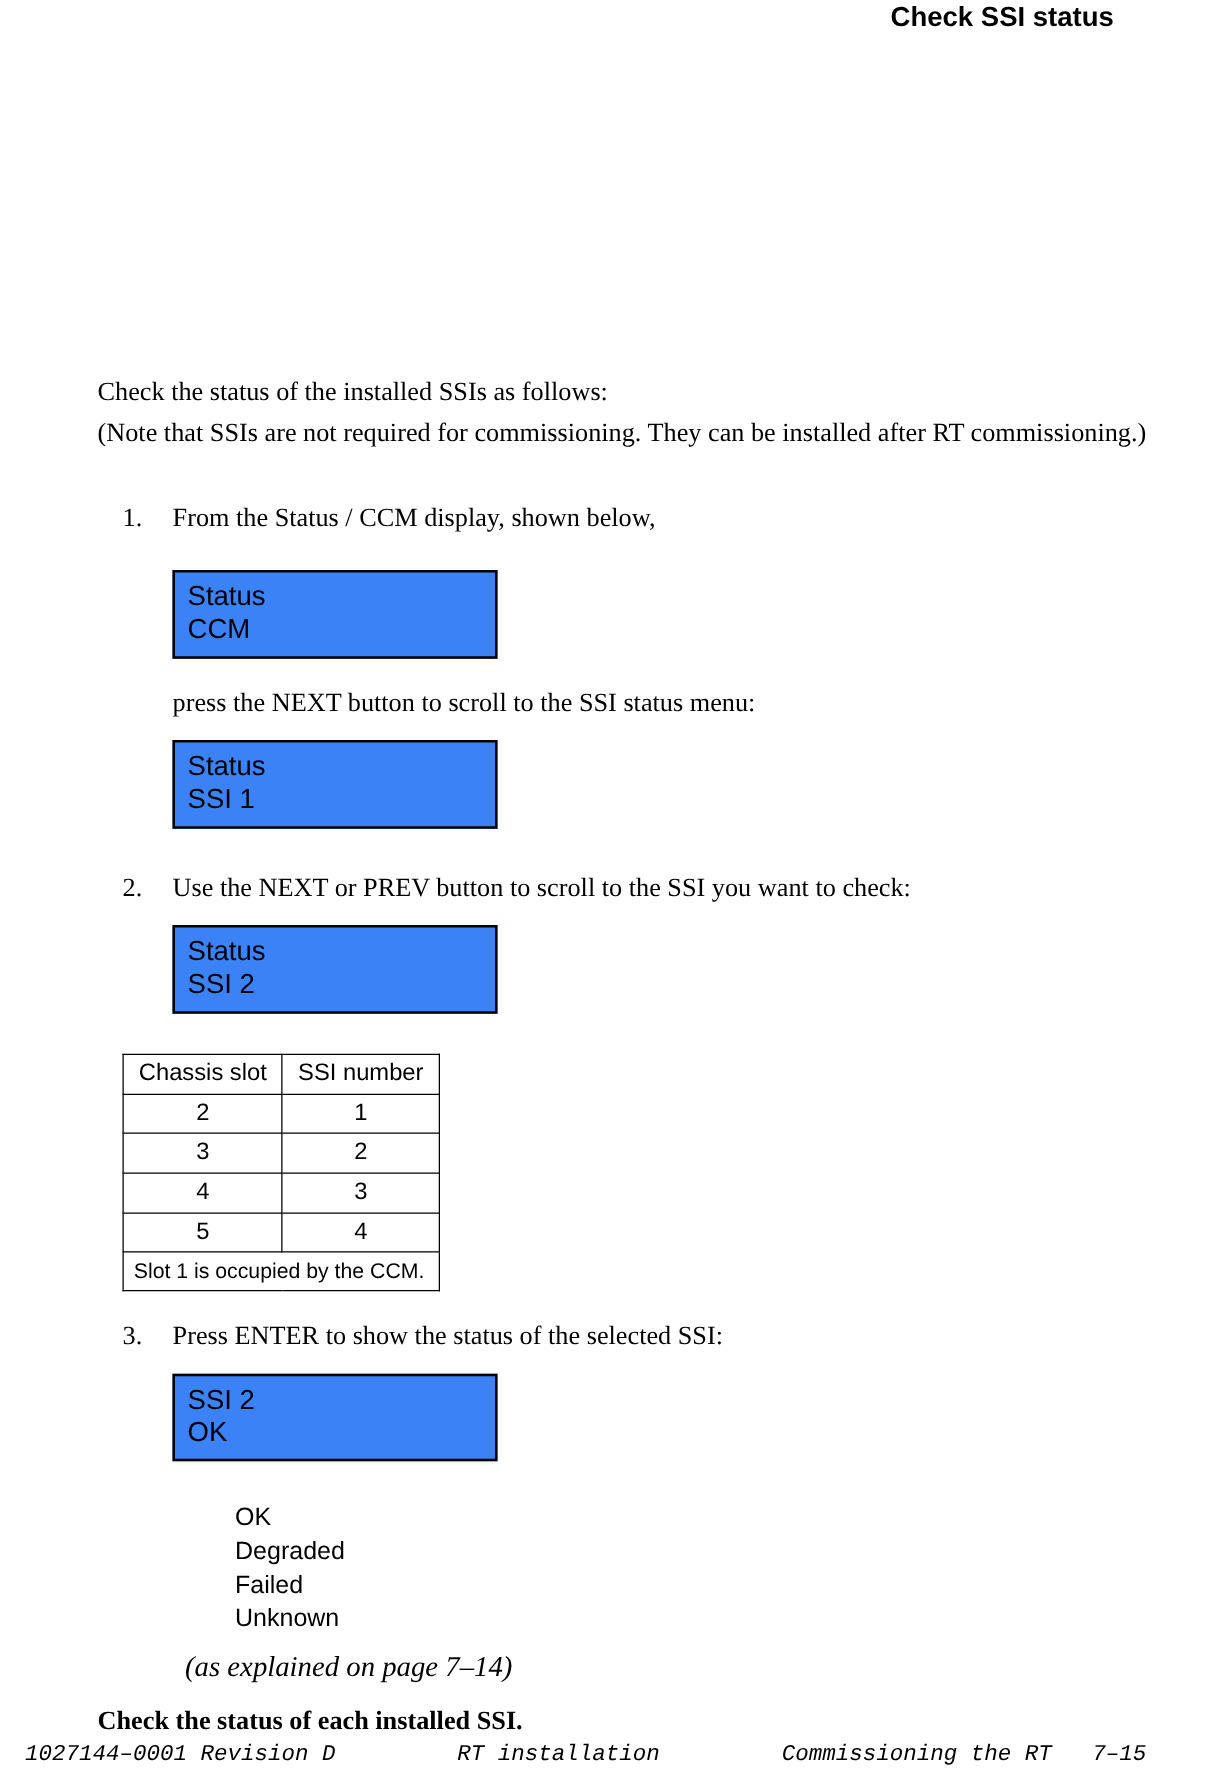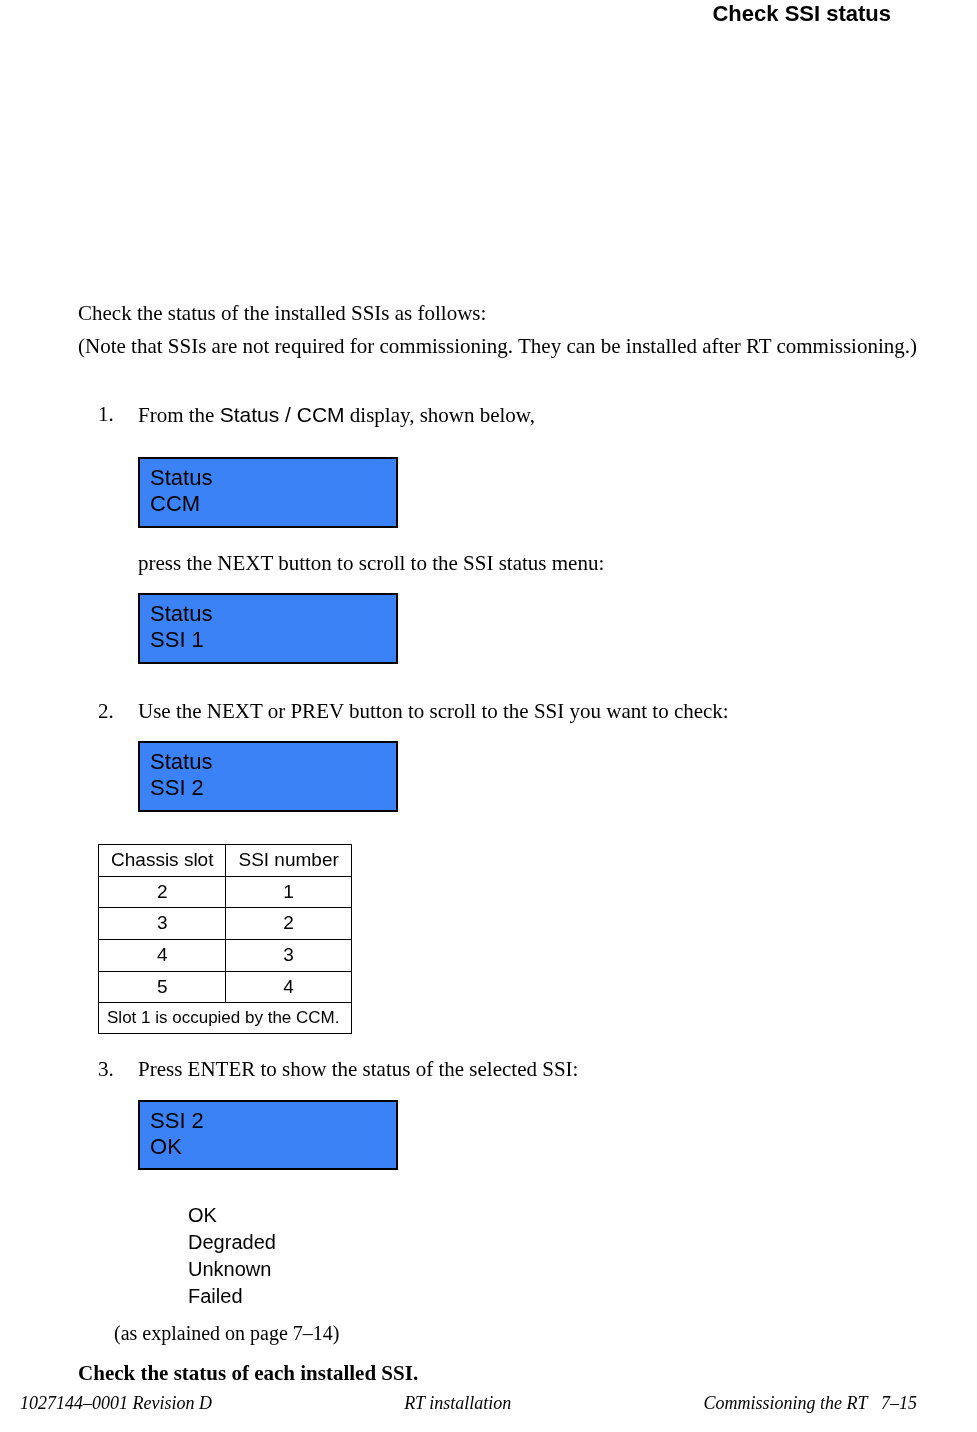--- a/index.html
+++ b/index.html
@@ -95,47 +95,48 @@
     padding: 4px 8px;
   }
 
   .status-list {
     margin-left: 110px;
     font-family: Arial, Helvetica, sans-serif;
     font-size: 20px;
     line-height: 1.35;
   }
   .explain-line {
-    margin-left: 36px;
-    font-size: 20px;
+    margin-left: 70px;
+    font-size: 23px;
+    font-style: italic;
   }
 
   .final-bold {
     font-family: "Times New Roman", Times, serif;
     font-weight: bold;
     font-size: 21px;
     margin-left: 0;
     margin-top: 14px;
   }
 
   .footer {
     position: absolute;
     left: 0;
     right: 0;
     bottom: 18px;
     display: flex;
     justify-content: space-between;
     font-style: italic;
-    font-family: Liberation Serif, serif;
+    font-family: Liberation Mono, monospace;
     font-size: 18px;
     padding: 0 60px 0 20px;
   }
   .footer .pg-num { font-style: italic; }
 
-  .sans { font-family: Liberation Sans, sans-serif; }
+  .sans { font-family: Liberation Serif, serif; }
 </style>
 </head>
 <body>
 
 <div class="page">
   <div class="two-col">
     <div class="side-heading">Check SSI status</div>
     <div class="main">
 
       <p>Check the status of the installed SSIs as follows:</p>
@@ -221,22 +222,22 @@
         <span class="lcdline">SSI 2</span>
         <span class="lcdline">OK</span>
       </div>
       <div class="gap-med"></div>
 
 
       <div class="gap-small"></div>
       <div class="status-list">
         <div>OK</div>
         <div>Degraded</div>
+        <div>Failed</div>
         <div>Unknown</div>
-        <div>Failed</div>
       </div>
       <div class="gap-small"></div>
       <div class="explain-line">(as explained on page 7–14)</div>
 
       <div class="final-bold">Check the status of each installed SSI.</div>
 
     </div>
   </div>
 
   <div class="footer">

